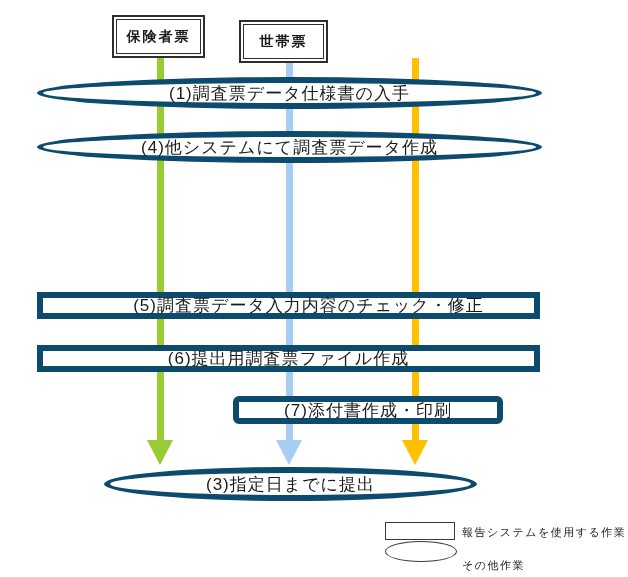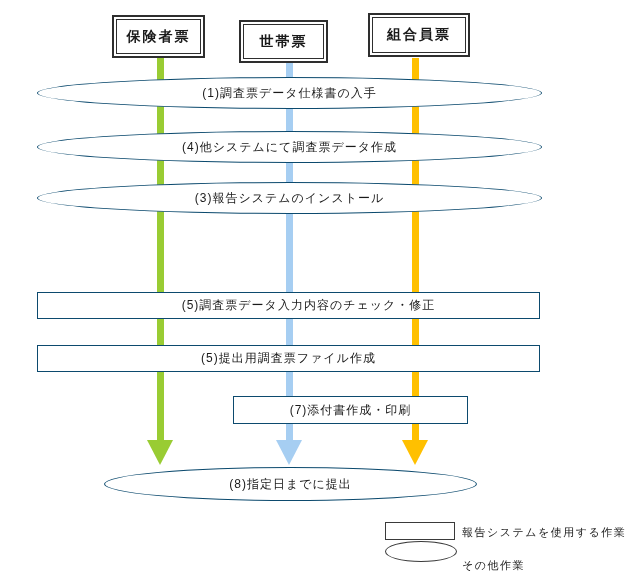--- a/index.html
+++ b/index.html
@@ -67,38 +67,38 @@
   }
   #tbox-0 { left: 112px; top: 15px; width: 93px;  height: 43px; }
   #tbox-1 { left: 239px; top: 20px; width: 89px;  height: 43px; }
   #tbox-2 { left: 368px; top: 13px; width: 102px; height: 44px; }
 
   
   .shape {
     position: absolute;
     z-index: 2;
     background: #ffffff;
-    border: 1px solid #0c4a6e;
+    border: 6px solid #0c4a6e;
     box-sizing: border-box;
     display: flex;
     align-items: center;
     justify-content: center;
-    font-size: 12px;
+    font-size: 17px;
     letter-spacing: 1px;
     white-space: nowrap;
   }
   .ellipse { border-radius: 50%; }
 
   #step-0 { left: 37px;  top: 77px;  width: 505px; height: 32px; }
   #step-1 { left: 37px;  top: 131px; width: 505px; height: 32px; }
   #step-2 { left: 37px;  top: 182px; width: 505px; height: 32px; }
   #step-3 { left: 37px;  top: 237px; width: 503px; height: 26px; }
   #step-4 { left: 37px;  top: 292px; width: 503px; height: 27px; padding-left: 40px; }
   #step-5 { left: 37px;  top: 345px; width: 503px; height: 27px; }
-  #step-6 { left: 233px; top: 396px; width: 235px; height: 28px; }
+  #step-6 { left: 233px; top: 396px; width: 270px; height: 28px; border-radius: 6px; }
   #step-7 { left: 104px; top: 467px; width: 373px; height: 34px; }
 
   
   .legend-shape {
     position: absolute;
     z-index: 2;
     background: #ffffff;
     border: 1px solid #3a3a3a;
     box-sizing: border-box;
   }
@@ -126,30 +126,26 @@
   <div class="arrowhead" id="head-0" style="border-top-color: rgb(153, 204, 51);"></div>
   <div class="arrowhead" id="head-1" style="border-top-color: rgb(166, 206, 242);"></div>
   <div class="arrowhead" id="head-2" style="border-top-color: rgb(255, 192, 0);"></div>
 
   <div class="top-box" id="tbox-0">
     <div class="inner">保険者票</div>
   </div>
   <div class="top-box" id="tbox-1">
     <div class="inner">世帯票</div>
   </div>
-  <div class="top-box" id="tbox-2">
-    <div class="inner">組合員票</div>
-  </div>
 
   <div class="shape ellipse" id="step-0">(1)調査票データ仕様書の入手</div>
   <div class="shape ellipse" id="step-1">(4)他システムにて調査票データ作成</div>
-  <div class="shape ellipse" id="step-2">(3)報告システムのインストール</div>
   <div class="shape" id="step-4">(5)調査票データ入力内容のチェック・修正</div>
-  <div class="shape" id="step-5">(5)提出用調査票ファイル作成</div>
+  <div class="shape" id="step-5">(6)提出用調査票ファイル作成</div>
   <div class="shape" id="step-6">(7)添付書作成・印刷</div>
-  <div class="shape ellipse" id="step-7">(8)指定日までに提出</div>
+  <div class="shape ellipse" id="step-7">(3)指定日までに提出</div>
 
   <div class="legend-shape" id="legend-rect"></div>
   <div class="legend-label" id="legend-label-rect">報告システムを使用する作業</div>
   <div class="legend-shape" id="legend-ellipse"></div>
   <div class="legend-label" id="legend-label-ellipse">その他作業</div>
 
 </div>
 
 </body></html>

